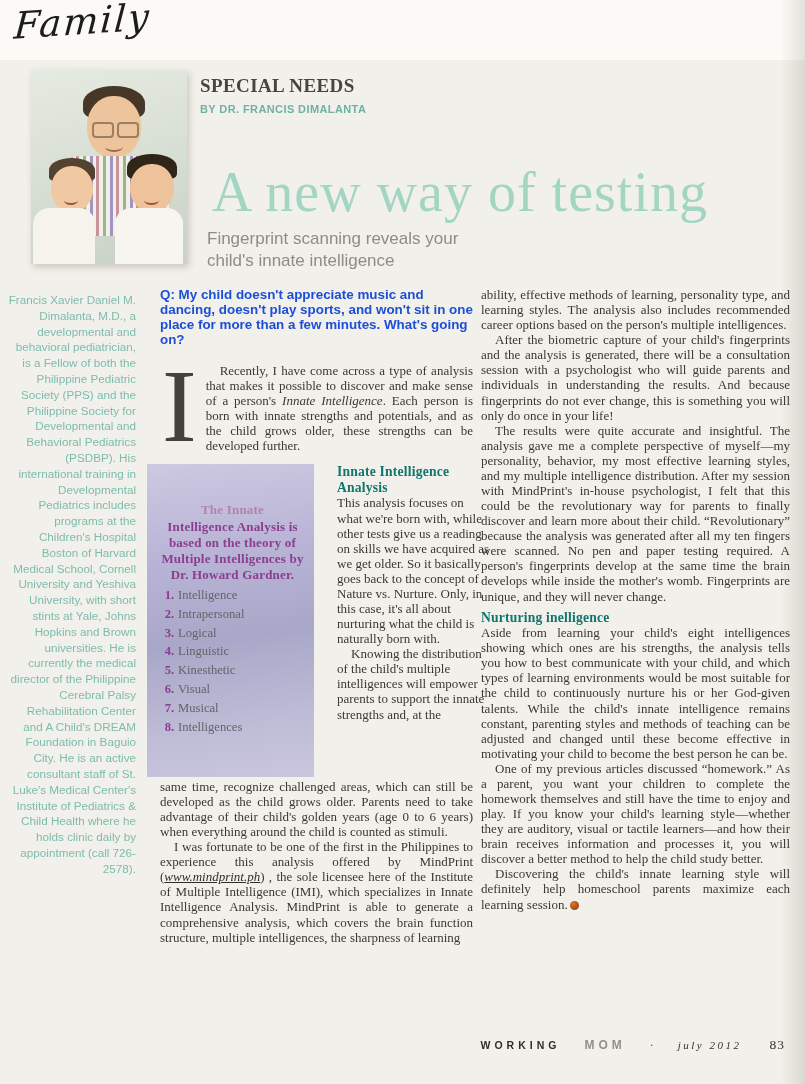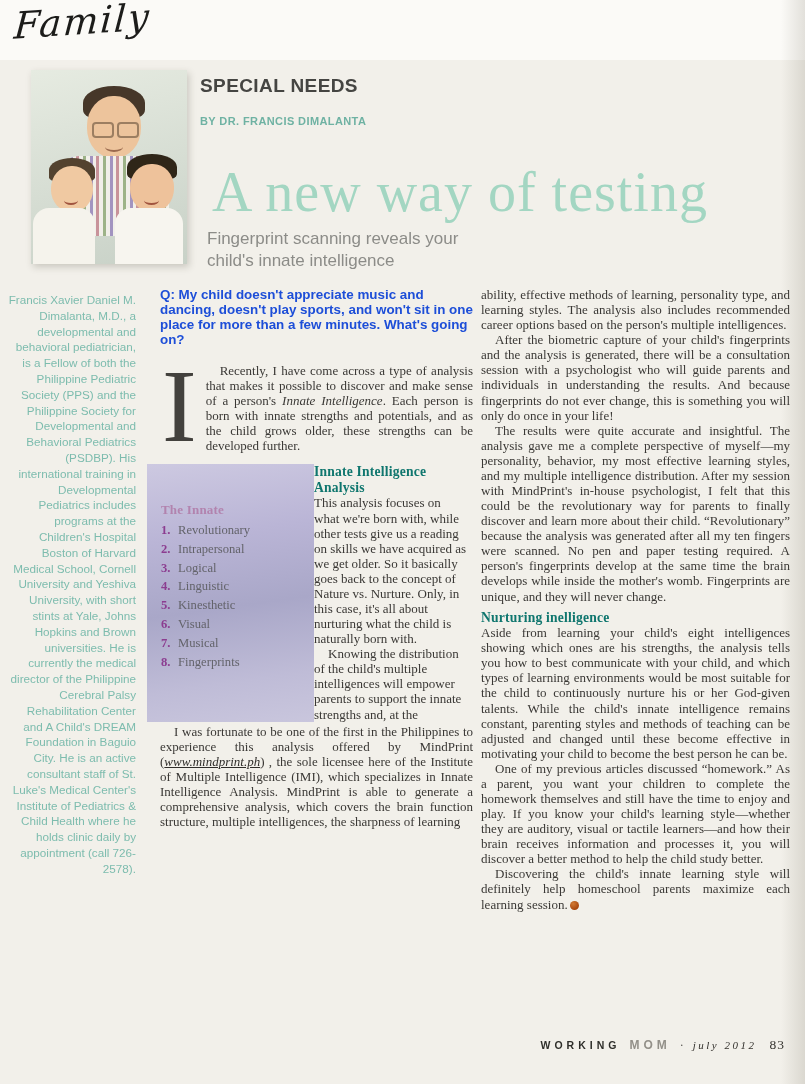--- a/index.html
+++ b/index.html
@@ -48,26 +48,26 @@
   .k1-smile{left:33px;top:126px;width:14px;height:7px;border-bottom:2px solid #a0543f;border-radius:50%;}
   .k1-body{left:2px;top:138px;width:62px;height:58px;background:#f5f3ec;border-radius:16px 16px 0 0;}
   .k2-hair{left:96px;top:84px;width:50px;height:26px;background:#2f2618;border-radius:50% 50% 24% 24%;}
   .k2-head{left:99px;top:94px;width:44px;height:48px;background:#eec29b;border-radius:48%;}
   .k2-smile{left:113px;top:126px;width:15px;height:7px;border-bottom:2px solid #a0543f;border-radius:50%;}
   .k2-body{left:84px;top:138px;width:68px;height:58px;background:#f7f5ef;border-radius:16px 16px 0 0;}
 
   
   .column-header{position:absolute;left:200px;top:75px;}
   .column-title{
-    font-family:Liberation Sans, sans-serif;font-size:19px;font-weight:700;
+    font-family:Liberation Serif, serif;font-size:19px;font-weight:700;
     color:#454542;letter-spacing:0.4px;
   }
   .byline{
     font-family:"Liberation Sans",sans-serif;font-size:11px;font-weight:700;
-    color:#6fb2a3;letter-spacing:0.4px;margin-top:18px;
+    color:#6fb2a3;letter-spacing:0.4px;margin-top:6px;
   }
 
   .headline{
     position:absolute;left:212px;top:160px;margin:0;
     font-family:"Liberation Serif",serif;font-weight:400;
     font-size:56px;color:#a3d6c2;letter-spacing:1px;white-space:nowrap;
   }
   .subtitle{
     position:absolute;left:207px;top:228px;width:292px;
     font-family:"Liberation Sans",sans-serif;font-size:17px;color:#8c8c88;line-height:1.3;
@@ -96,23 +96,24 @@
   .dropcap{
     float:left;font-size:104px;line-height:0.74;padding:5px 9px 0 2px;
     color:#43413d;font-family:"Liberation Serif",serif;
   }
   .first{margin-bottom:1px;}
   .link{font-style:italic;text-decoration:underline;color:#2f2d2a;cursor:pointer;}
 
   
   .mid-row{display:flex;margin-top:11px;margin-bottom:2px;}
   .purple-box{
-    width:143px;margin-left:-13px;margin-right:0;flex:none;
+    width:143px;margin-left:-13px;margin-right:23px;flex:none;
     padding:38px 10px 40px 14px;
     background:linear-gradient(172deg,#cdc9e1 0%,#bab5d6 28%,#a9a7c8 55%,#bfbcd7 82%,#c9c6dd 100%);
+    text-align:center;
   }
   .box-light{
     font-size:13px;font-weight:700;color:#b283ae;line-height:1.25;letter-spacing:0.2px;
   }
   .box-bold{
     font-size:13px;font-weight:700;color:#8c3d90;line-height:1.25;letter-spacing:0.2px;
   }
   .box-list{list-style:none;margin:2px 0 0 0;padding:0;}
   .box-list li{display:flex;line-height:1.5;font-size:12.6px;}
   .box-num{color:#8c3d90;font-weight:700;width:17px;flex:none;}
@@ -128,21 +129,21 @@
 
   .endmark{
     display:inline-block;width:9px;height:9px;border-radius:50%;
     background:radial-gradient(circle at 35% 30%, #d27a33, #a8470e 70%);
     margin-left:2px;vertical-align:-1px;
   }
 
   
   .footer{
     position:absolute;top:1037px;right:20px;
-    display:flex;align-items:baseline;gap:9px;white-space:nowrap;
+    display:flex;align-items:baseline;gap:24px;white-space:nowrap;
   }
   .f-working{font-family:"Liberation Sans",sans-serif;font-size:10.5px;font-weight:700;letter-spacing:4px;color:#2e2e2a;}
   .f-mom{font-family:"Liberation Sans",sans-serif;font-size:12px;font-weight:700;letter-spacing:4px;color:#939089;}
   .f-dot{color:#55534e;font-size:12px;}
   .f-issue{font-family:"Liberation Serif",serif;font-style:italic;font-size:11px;letter-spacing:2.5px;color:#34322e;}
   .f-page{font-family:"Liberation Serif",serif;font-size:13.5px;letter-spacing:1px;color:#34322e;margin-left:4px;}
 </style>
 </head>
 <body>
 
@@ -185,24 +186,25 @@
       <span class="dropcap">I</span>
     </p>
 
     <p class="body indent">
       <span>Recently, I have come across a type of analysis that makes it possible to discover and make sense of a person's </span><i>Innate Intelligence</i><span>. Each person is born with innate strengths and potentials, and as the child grows older, these strengths can be developed further.</span>
     </p>
 
     <div class="mid-row">
       <div class="purple-box">
         <div class="box-light">The Innate</div>
+        <div class="box-bold">Intelligence Analysis is based on the theory of Multiple Intelligences by Dr. Howard Gardner.</div>
         <ol class="box-list">
           <li>
               <span class="box-num">1.</span>
-              <span class="box-label">Revolutionary</span>
+              <span class="box-label">Intelligence</span>
             </li>
           <li>
               <span class="box-num">2.</span>
               <span class="box-label">Intrapersonal</span>
             </li>
           <li>
               <span class="box-num">3.</span>
               <span class="box-label">Logical</span>
             </li>
           <li>
@@ -216,31 +218,32 @@
           <li>
               <span class="box-num">6.</span>
               <span class="box-label">Visual</span>
             </li>
           <li>
               <span class="box-num">7.</span>
               <span class="box-label">Musical</span>
             </li>
           <li>
               <span class="box-num">8.</span>
-              <span class="box-label">Fingerprints</span>
+              <span class="box-label">Intelligences</span>
             </li>
         </ol>
       </div>
       <div class="mid-narrow">
         <h3 class="sec-head">Innate Intelligence Analysis</h3>
         <p class="body">This analysis focuses on what we're born with, while other tests give us a reading on skills we have acquired as we get older. So it basically goes back to the concept of Nature vs. Nurture. Only, in this case, it's all about nurturing what the child is naturally born with.</p>
         <p class="body indent">Knowing the distribution of the child's multiple intelligences will empower parents to support the innate strengths and, at the</p>
       </div>
     </div>
 
+    <p class="body">same time, recognize challenged areas, which can still be developed as the child grows older. Parents need to take advantage of their child's golden years (age 0 to 6 years) when everything around the child is counted as stimuli.</p>
 
     <p class="body indent">
       <span>I was fortunate to be one of the first in the Philippines to experience this analysis offered by MindPrint (</span><span class="link">www.mindprint.ph</span><span>) , the sole licensee here of the Institute of Multiple Intelligence (IMI), which specializes in Innate Intelligence Analysis. MindPrint is able to generate a comprehensive analysis, which covers the brain function structure, multiple intelligences, the sharpness of learning</span>
     </p>
   </div>
 
   <div class="col-right">
     <p class="body">ability, effective methods of learning, personality type, and learning styles. The analysis also includes recommended career options based on the person's multiple intelligences.</p>
     <p class="body indent">After the biometric capture of your child's fingerprints and the analysis is generated, there will be a consultation session with a psychologist who will guide parents and individuals in understanding the results. And because fingerprints do not ever change, this is something you will only do once in your life!</p>
     <p class="body indent">The results were quite accurate and insightful. The analysis gave me a complete perspective of myself—my personality, behavior, my most effective learning styles, and my multiple intelligence distribution. After my session with MindPrint's in-house psychologist, I felt that this could be the revolutionary way for parents to finally discover and learn more about their child. “Revolutionary” because the analysis was generated after all my ten fingers were scanned. No pen and paper testing required. A person's fingerprints develop at the same time the brain develops while inside the mother's womb. Fingerprints are unique, and they will never change.</p>

